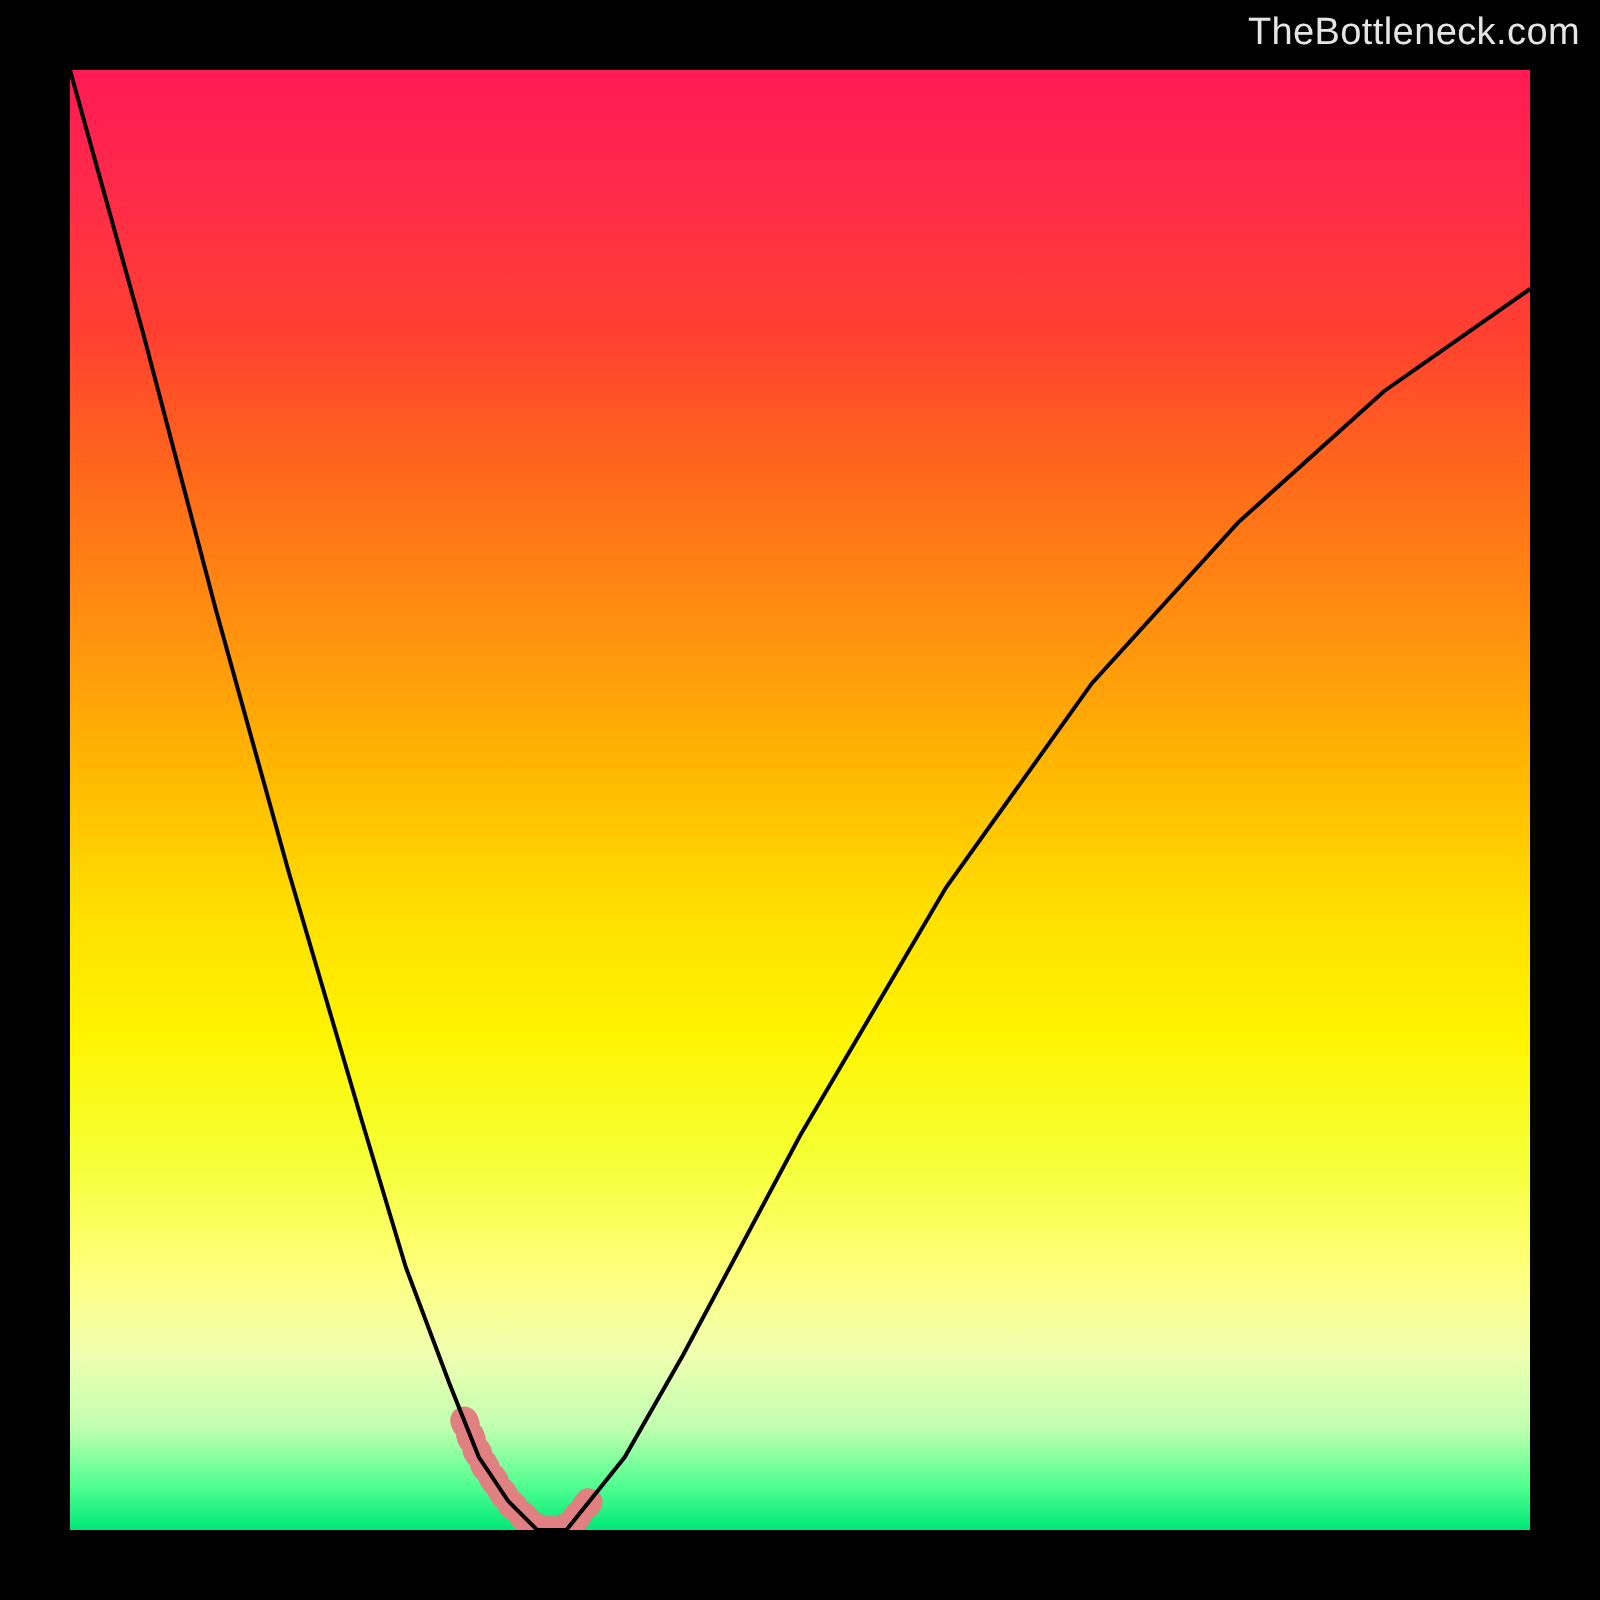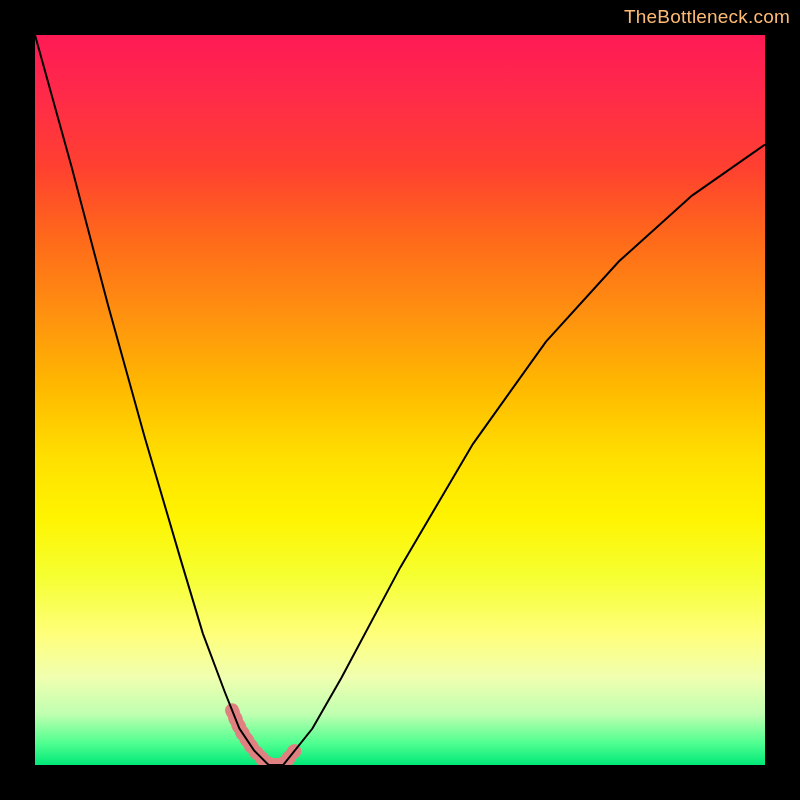--- a/index.html
+++ b/index.html
@@ -30,21 +30,21 @@
       #f0ffb0 88%,
       #c0ffb0 93%,
       #50ff90 97%,
       #00e878 100%
     );
   }
   .watermark {
     position: absolute;
     top: 6px;
     right: 10px;
-    color: #fdba74;
+    color: #e5e5e5;
     font-size: 19px;
     font-weight: 500;
     letter-spacing: 0.2px;
   }
   svg.curves {
     position: absolute;
     left: 0;
     top: 0;
     width: 730px;
     height: 730px;

